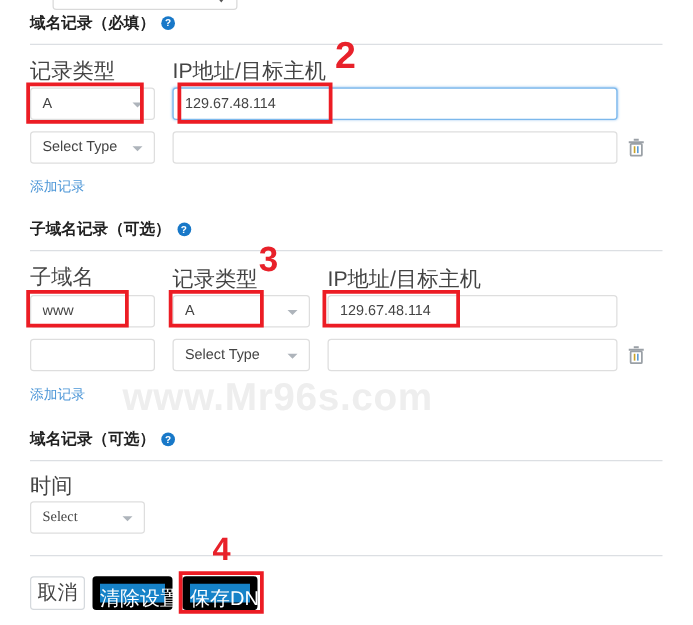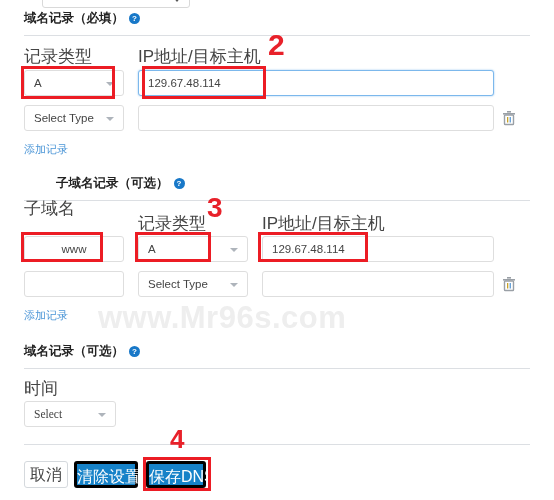--- a/index.html
+++ b/index.html
@@ -166,21 +166,21 @@
     font-family: "Liberation Sans", "DejaVu Sans", sans-serif;
     white-space: nowrap;
   }
   .btn-cancel {
     background: #ffffff;
     border: 1px solid #d5d9dd;
     color: #444444;
   }
   .btn-primary {
     background: #1682c8;
-    border: 3px solid #000000;
+    border: 6px solid #000000;
     color: #ffffff;
   }
 
   
   .anno-box {
     position: absolute;
     border: 3px solid #ec1c24;
     box-sizing: border-box;
     z-index: 5;
     pointer-events: none;
@@ -230,30 +230,30 @@
       <rect x="1" y="3" width="12" height="1.6" fill="#9aa0a6"></rect>
       <rect x="5" y="1" width="4" height="1.6" fill="#9aa0a6"></rect>
       <rect x="2.5" y="5" width="9" height="9.5" rx="0.8" fill="none" stroke="#9aa0a6" stroke-width="1.4"></rect>
       <rect x="5" y="7" width="1.3" height="5.5" fill="#c9a227"></rect>
       <rect x="7.6" y="7" width="1.3" height="5.5" fill="#5b9bd5"></rect>
     </svg>
   </span>
 
   <div class="link" style="left:24px; top:142px;">添加记录</div>
 
-  <div class="section-head" style="left:24px; top:175px;margin-left:32px;">
+  <div class="section-head" style="left:24px; top:175px;">
     <span>子域名记录</span><span class="opt">（可选）</span><span class="help-icon">?</span>
   </div>
   <div class="divider" style="left:24px; top:200px; width:506px;"></div>
 
-  <div class="field-label" style="left:24px; top:202px;text-align:center;">子域名</div>
+  <div class="field-label" style="left:24px; top:215px;text-align:center;">子域名</div>
   <div class="field-label" style="left:138px; top:217px;">记录类型</div>
   <div class="field-label" style="left:262px; top:217px;">IP地址/目标主机</div>
 
-  <input class="txt" style="left: 24px; top: 236px; width: 100px; text-align: center;" value="www">
+  <input class="txt" style="left: 24px; top: 236px; width: 100px;" value="www">
   <div class="sel" style="left:138px; top:236px; width:110px;">
     <span>A</span>
     <span class="sel-caret"></span>
   </div>
   <input class="txt" style="left: 262px; top: 236px; width: 232px;" value="129.67.48.114">
 
   <input class="txt" style="left: 24px; top: 271px; width: 100px;" value="">
   <div class="sel" style="left:138px; top:271px; width:110px;">
     <span>Select Type</span>
     <span class="sel-caret"></span>

